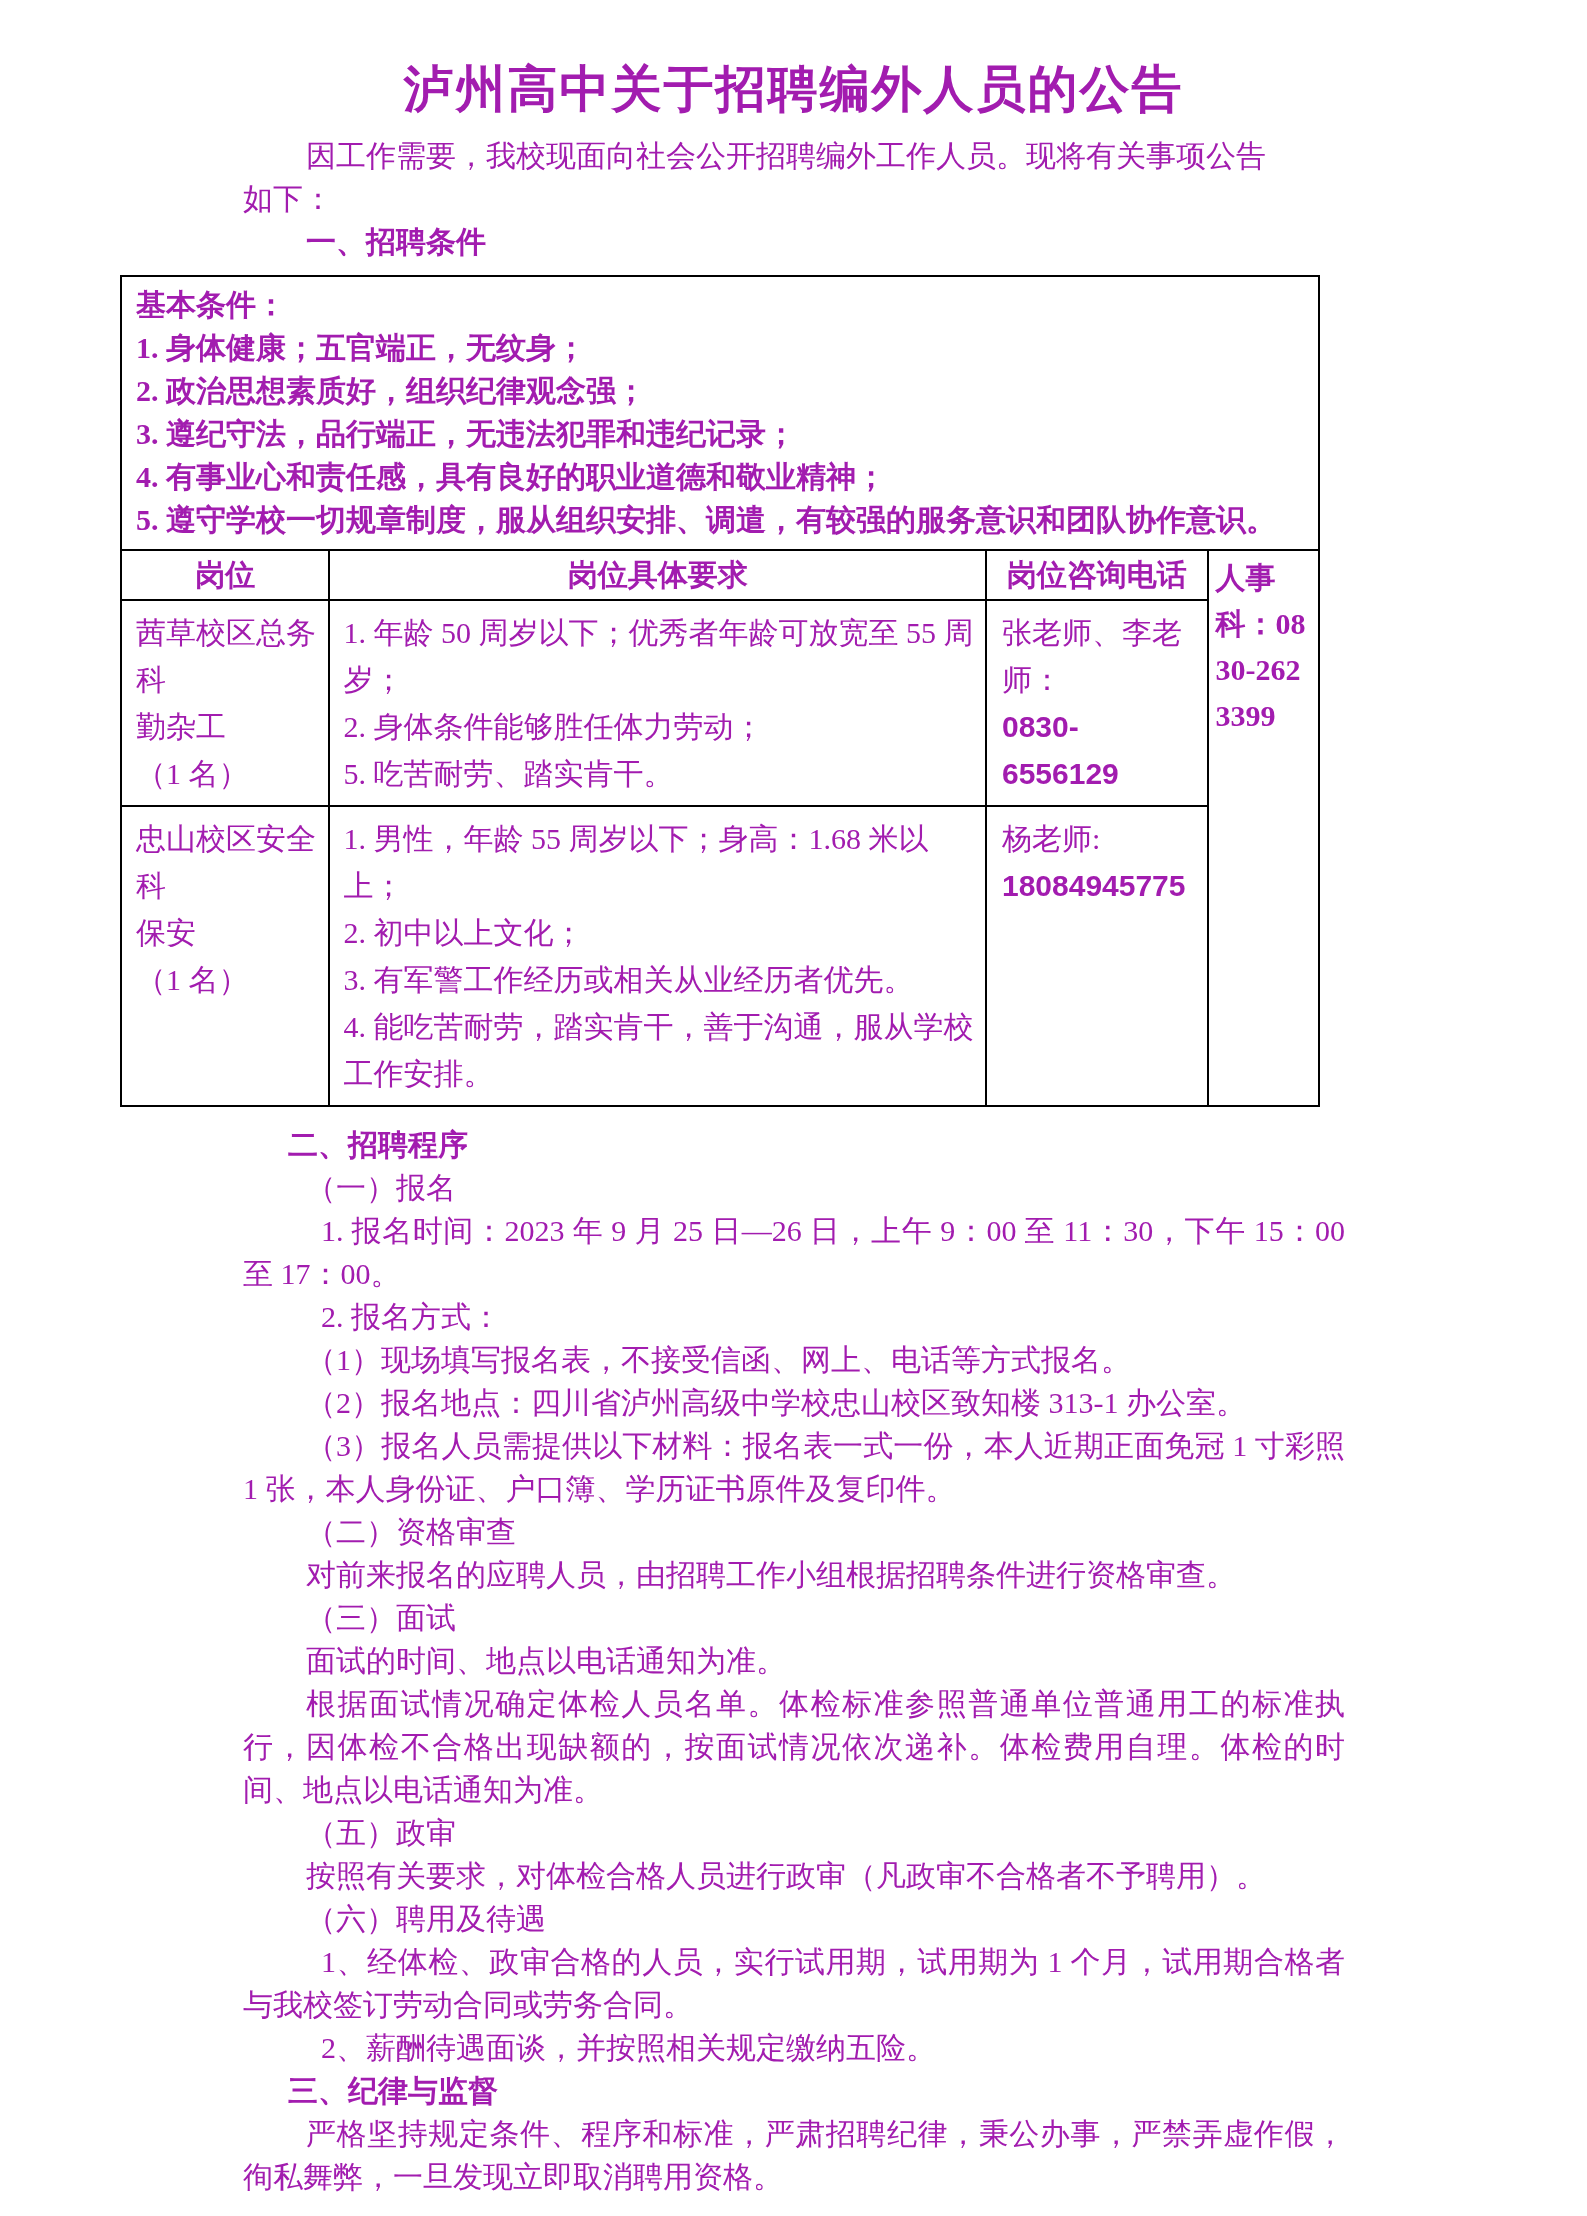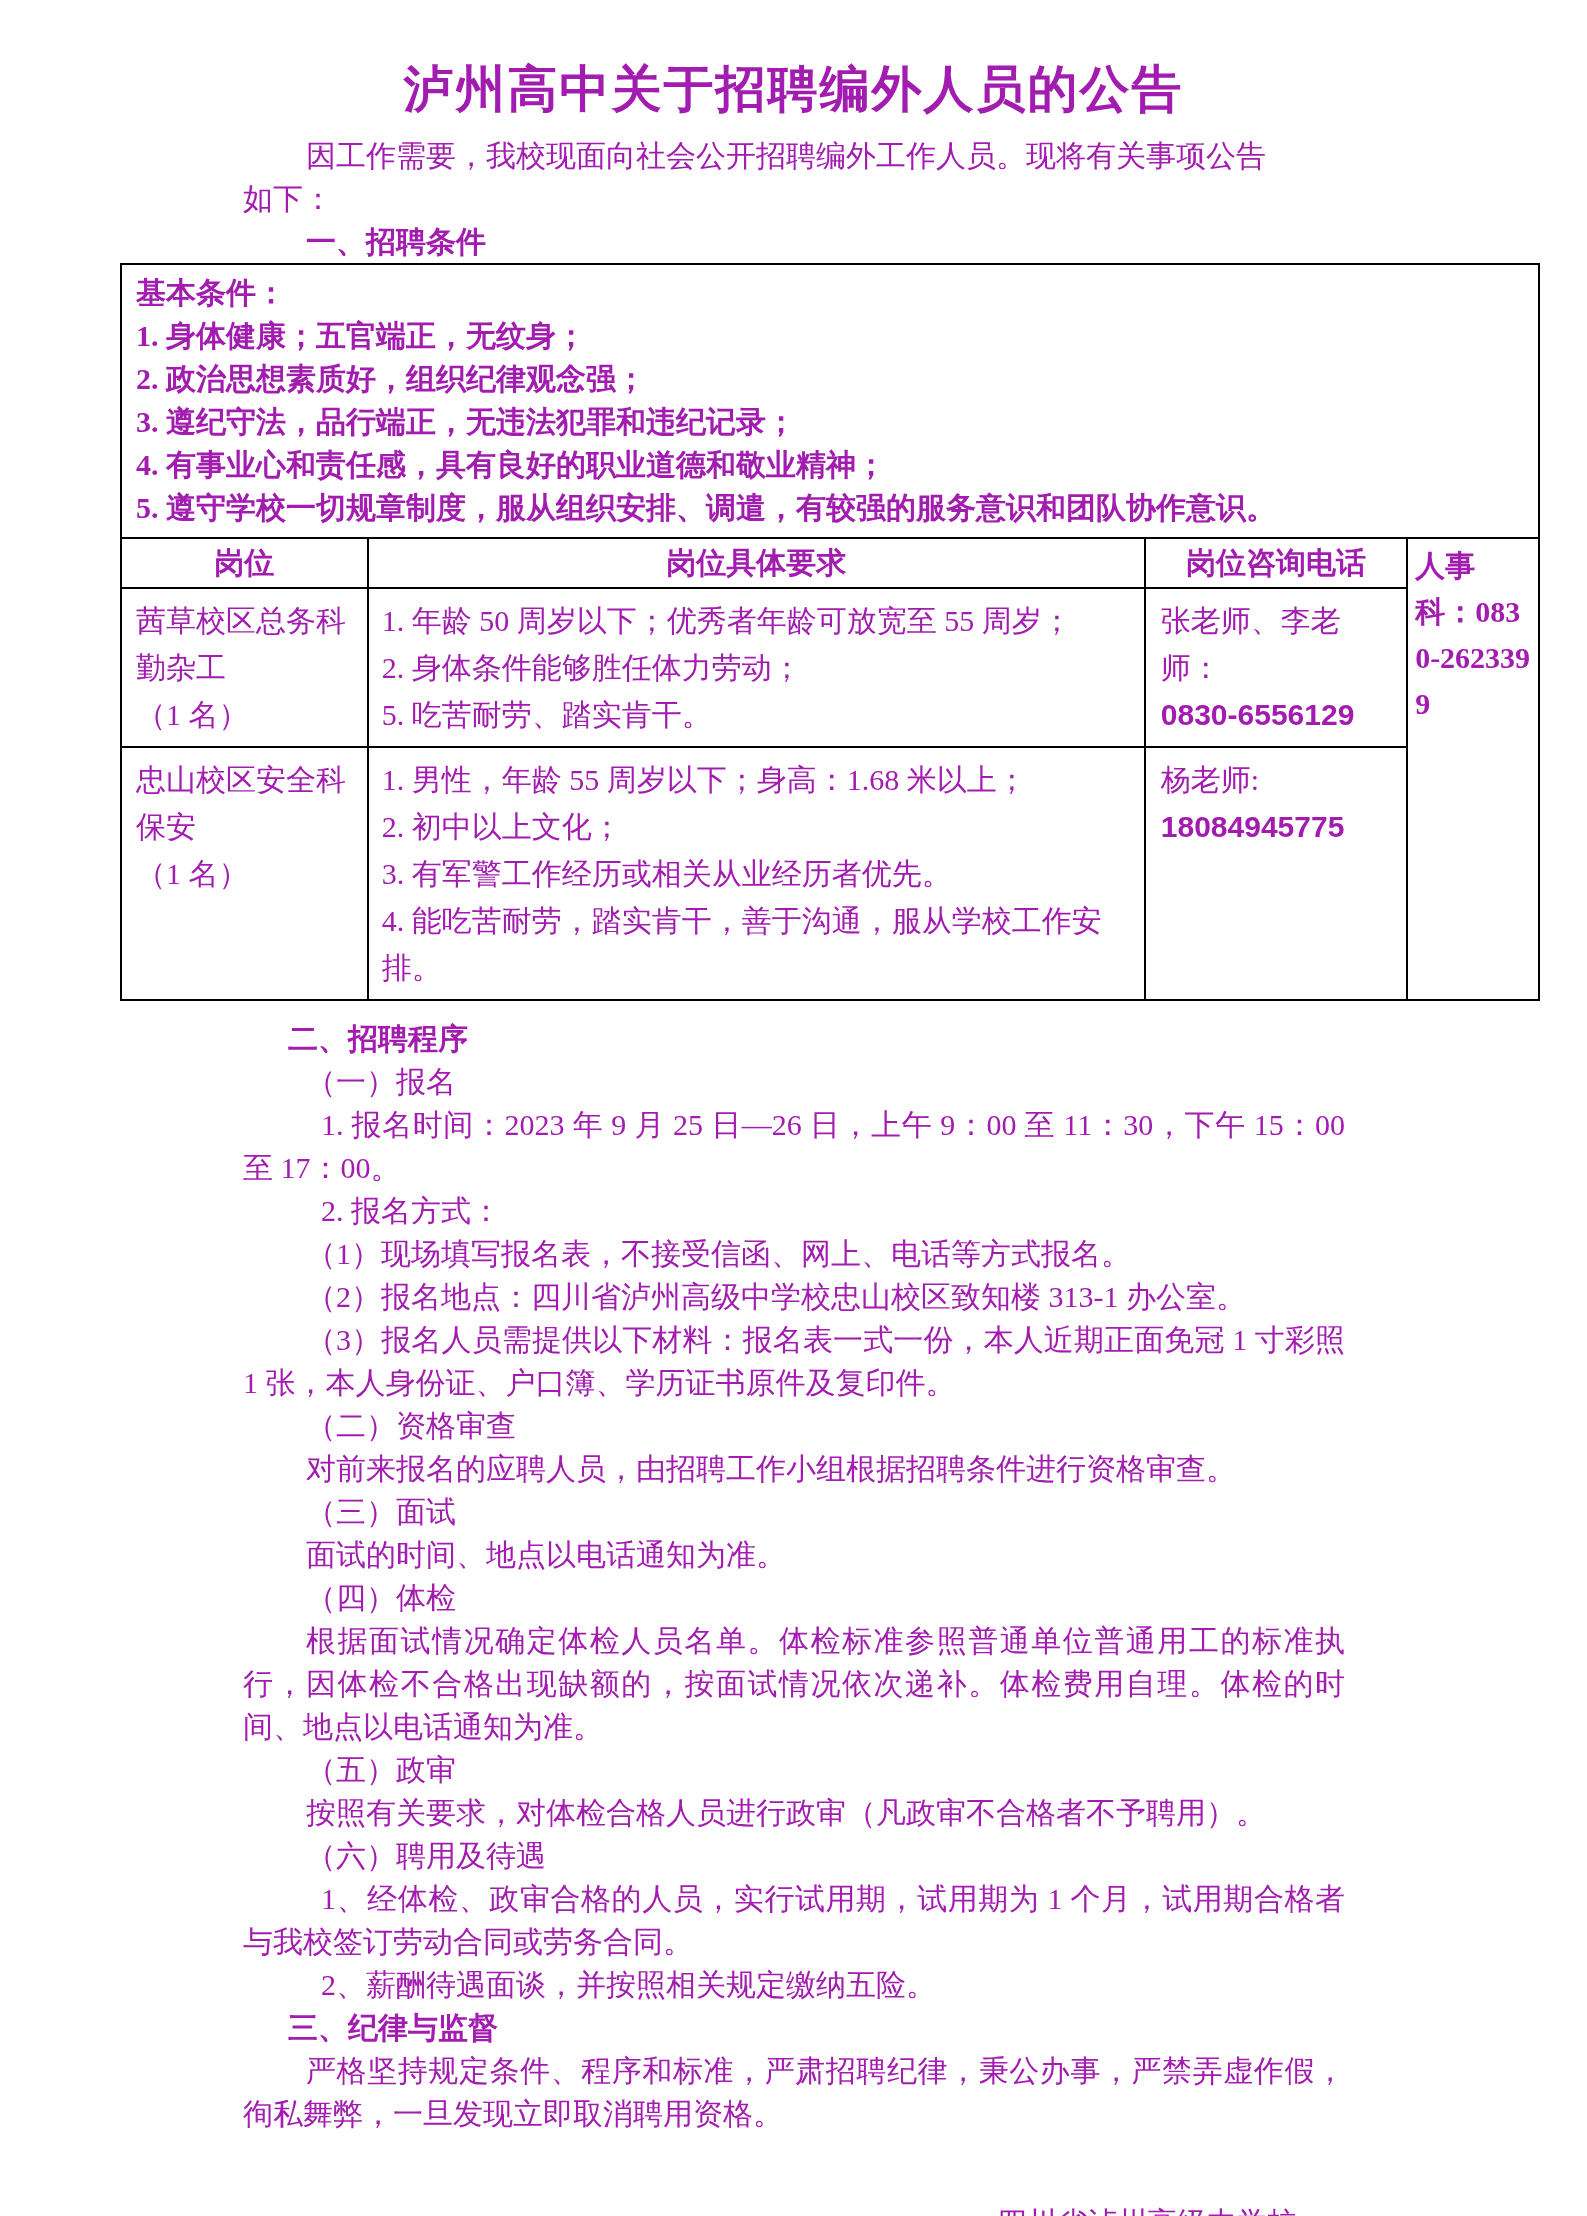--- a/index.html
+++ b/index.html
@@ -17,21 +17,21 @@
   .indent2 { text-indent:2.1em; }
   .sec-heading { font-weight:700; }
   .h1-heading { text-indent:2.1em; }
   .h2-heading { text-indent:1.5em; }
   .sub  { text-indent:2.1em; }
   .item { text-indent:2.6em; }
   .para { text-indent:2.1em; }
   p { margin:0; }
 
   table.rec-table {
-    margin:0 47px 0 120px; width:1420px;
+    margin:12px 47px 0 120px; width:1200px;
     border-collapse:collapse; table-layout:fixed; font-size:30px;
   }
   .rec-table td, .rec-table th { border:2px solid #000; vertical-align:top; box-sizing:border-box; }
   .basic-cell { padding:6px 14px 8px 14px; font-weight:700; line-height:43px; text-align:left; }
   .rec-table th { font-weight:700; text-align:center; padding:4px 4px; line-height:40px; font-size:30px; }
   .pos-cell { padding:8px 6px 8px 14px; line-height:47px; }
   .req-cell { padding:8px 8px 8px 13px; line-height:47px; }
   .contact-cell { padding:8px 21px 8px 15px; line-height:47px; }
   .hr-cell { padding:4px 4px 4px 7px; font-weight:700; line-height:46px; word-break:break-all; }
   .num { font-family:"Liberation Sans","DejaVu Sans",sans-serif; font-weight:700; }
@@ -117,21 +117,20 @@
     <p class="sub">（一）报名</p>
     <p class="item">1. 报名时间：2023 年 9 月 25 日—26 日，上午 9：00 至 11：30，下午 15：00 至 17：00。</p>
     <p class="item">2. 报名方式：</p>
     <p class="sub">（1）现场填写报名表，不接受信函、网上、电话等方式报名。</p>
     <p class="sub">（2）报名地点：四川省泸州高级中学校忠山校区致知楼 313-1 办公室。</p>
     <p class="sub">（3）报名人员需提供以下材料：报名表一式一份，本人近期正面免冠 1 寸彩照 1 张，本人身份证、户口簿、学历证书原件及复印件。</p>
     <p class="sub">（二）资格审查</p>
     <p class="para">对前来报名的应聘人员，由招聘工作小组根据招聘条件进行资格审查。</p>
     <p class="sub">（三）面试</p>
     <p class="para">面试的时间、地点以电话通知为准。</p>
-    <p class="sub">（四）体检</p>
     <p class="para">根据面试情况确定体检人员名单。体检标准参照普通单位普通用工的标准执行，因体检不合格出现缺额的，按面试情况依次递补。体检费用自理。体检的时间、地点以电话通知为准。</p>
     <p class="sub">（五）政审</p>
     <p class="para">按照有关要求，对体检合格人员进行政审（凡政审不合格者不予聘用）。</p>
     <p class="sub">（六）聘用及待遇</p>
     <p class="item">1、经体检、政审合格的人员，实行试用期，试用期为 1 个月，试用期合格者与我校签订劳动合同或劳务合同。</p>
     <p class="item">2、薪酬待遇面谈，并按照相关规定缴纳五险。</p>
     <p class="sec-heading h2-heading">三、纪律与监督</p>
     <p class="para">严格坚持规定条件、程序和标准，严肃招聘纪律，秉公办事，严禁弄虚作假，徇私舞弊，一旦发现立即取消聘用资格。</p>
   </div>
 

